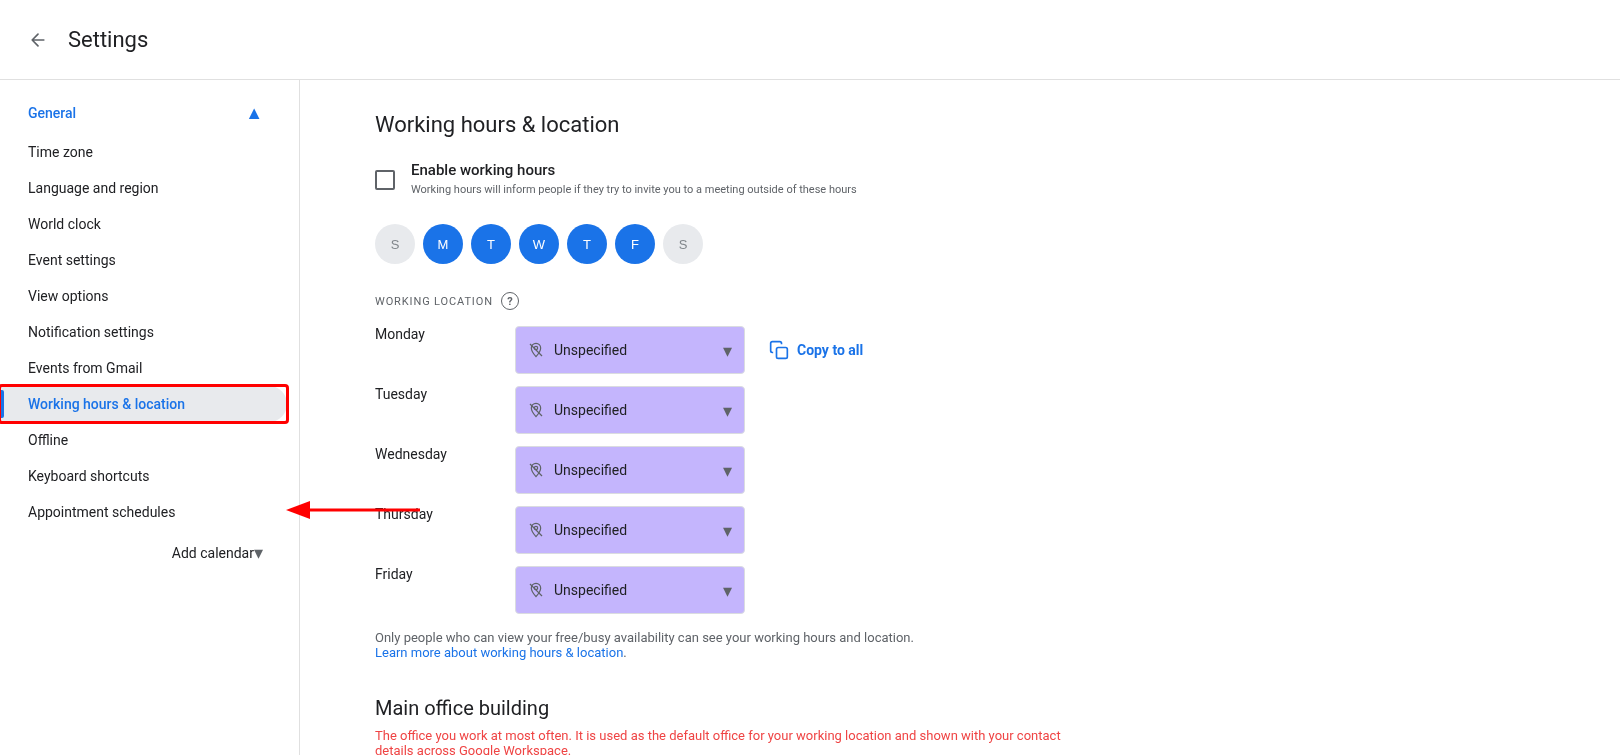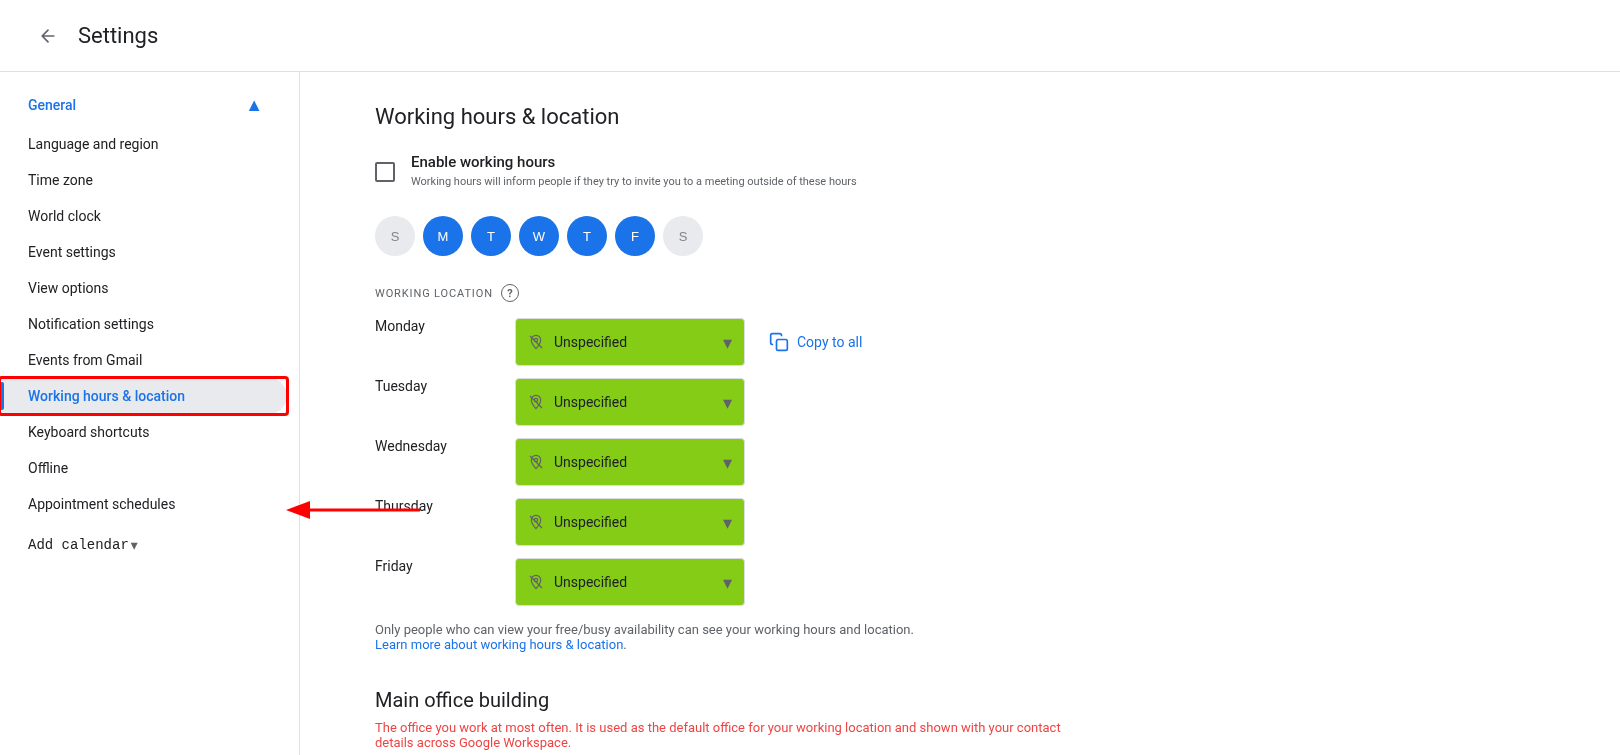--- a/index.html
+++ b/index.html
@@ -8,23 +8,23 @@
       font-size: 14px;
       color: #202124;
       background: #fff;
       min-height: 755px;
     }
 
     
     .header {
       display: flex;
       align-items: center;
-      padding: 12px 34px;
+      padding: 12px 24px;
       border-bottom: 1px solid #e0e0e0;
-      height: 72px;
+      height: 80px;
     }
     .header-back {
       cursor: pointer;
       margin-right: 16px;
       color: #5f6368;
       font-size: 20px;
       background: none;
       border: none;
       padding: 4px;
       border-radius: 50%;
@@ -93,28 +93,27 @@
       font-weight: 500;
       color: #1a73e8;
     }
     .sidebar-section-chevron {
       color: #1a73e8;
       font-size: 18px;
     }
     .add-calendar-row {
       display: flex;
       align-items: center;
-      justify-content: flex-start;
+      justify-content: flex-end;
       padding: 12px 24px 10px 28px;
       cursor: pointer;
       color: #202124;
       font-size: 14px;
       border-radius: 0 24px 24px 0;
       margin-right: 12px;
-      font-family: Liberation Mono, monospace;
     }
     .add-calendar-chevron {
       color: #5f6368;
       font-size: 18px;
     }
 
     
     .main-content {
       flex: 1;
       padding: 32px 48px;
@@ -224,21 +223,21 @@
     }
     .location-select {
       width: 230px;
       height: 48px;
       border: 1px solid #dadce0;
       border-radius: 4px;
       display: flex;
       align-items: center;
       padding: 0 12px;
       cursor: pointer;
-      background: #84cc16;
+      background: #c4b5fd;
       gap: 10px;
       position: relative;
     }
     .location-icon {
       color: #5f6368;
       font-size: 16px;
       display: flex;
       align-items: center;
     }
     .location-value {
@@ -253,21 +252,21 @@
 
     
     .copy-to-all {
       display: flex;
       align-items: center;
       gap: 8px;
       margin-left: 24px;
       color: #1a73e8;
       cursor: pointer;
       font-size: 14px;
-      font-weight: 400;
+      font-weight: 700;
       white-space: nowrap;
     }
     .copy-icon {
       font-size: 18px;
     }
 
     
     .privacy-note {
       font-size: 13px;
       color: #5f6368;
@@ -311,24 +310,24 @@
 <div class="layout">
 
   <div class="sidebar">
 
     <div class="sidebar-section">
       <span class="sidebar-section-label">General</span>
       <span class="sidebar-section-chevron">▲</span>
     </div>
 
     <div class="sidebar-item">
+      <span>Time zone</span>
+    </div>
+    <div class="sidebar-item">
       <span>Language and region</span>
-    </div>
-    <div class="sidebar-item">
-      <span>Time zone</span>
     </div>
     <div class="sidebar-item">
       <span>World clock</span>
     </div>
     <div class="sidebar-item">
       <span>Event settings</span>
     </div>
     <div class="sidebar-item">
       <span>View options</span>
     </div>
@@ -341,24 +340,24 @@
 
     <div style="position:relative;">
       <div class="sidebar-item active">
         <span>Working hours &amp; location</span>
       </div>
 
       <div style="position:absolute; top:-2px; left:-2px; right:10px; bottom:-2px; border:3px solid red; border-radius:4px; pointer-events:none;"></div>
     </div>
 
     <div class="sidebar-item">
+      <span>Offline</span>
+    </div>
+    <div class="sidebar-item">
       <span>Keyboard shortcuts</span>
-    </div>
-    <div class="sidebar-item">
-      <span>Offline</span>
     </div>
     <div class="sidebar-item">
       <span>Appointment schedules</span>
     </div>
 
     <div class="add-calendar-row">
       <span>Add calendar</span>
       <span class="add-calendar-chevron">▾</span>
     </div>
   </div>

